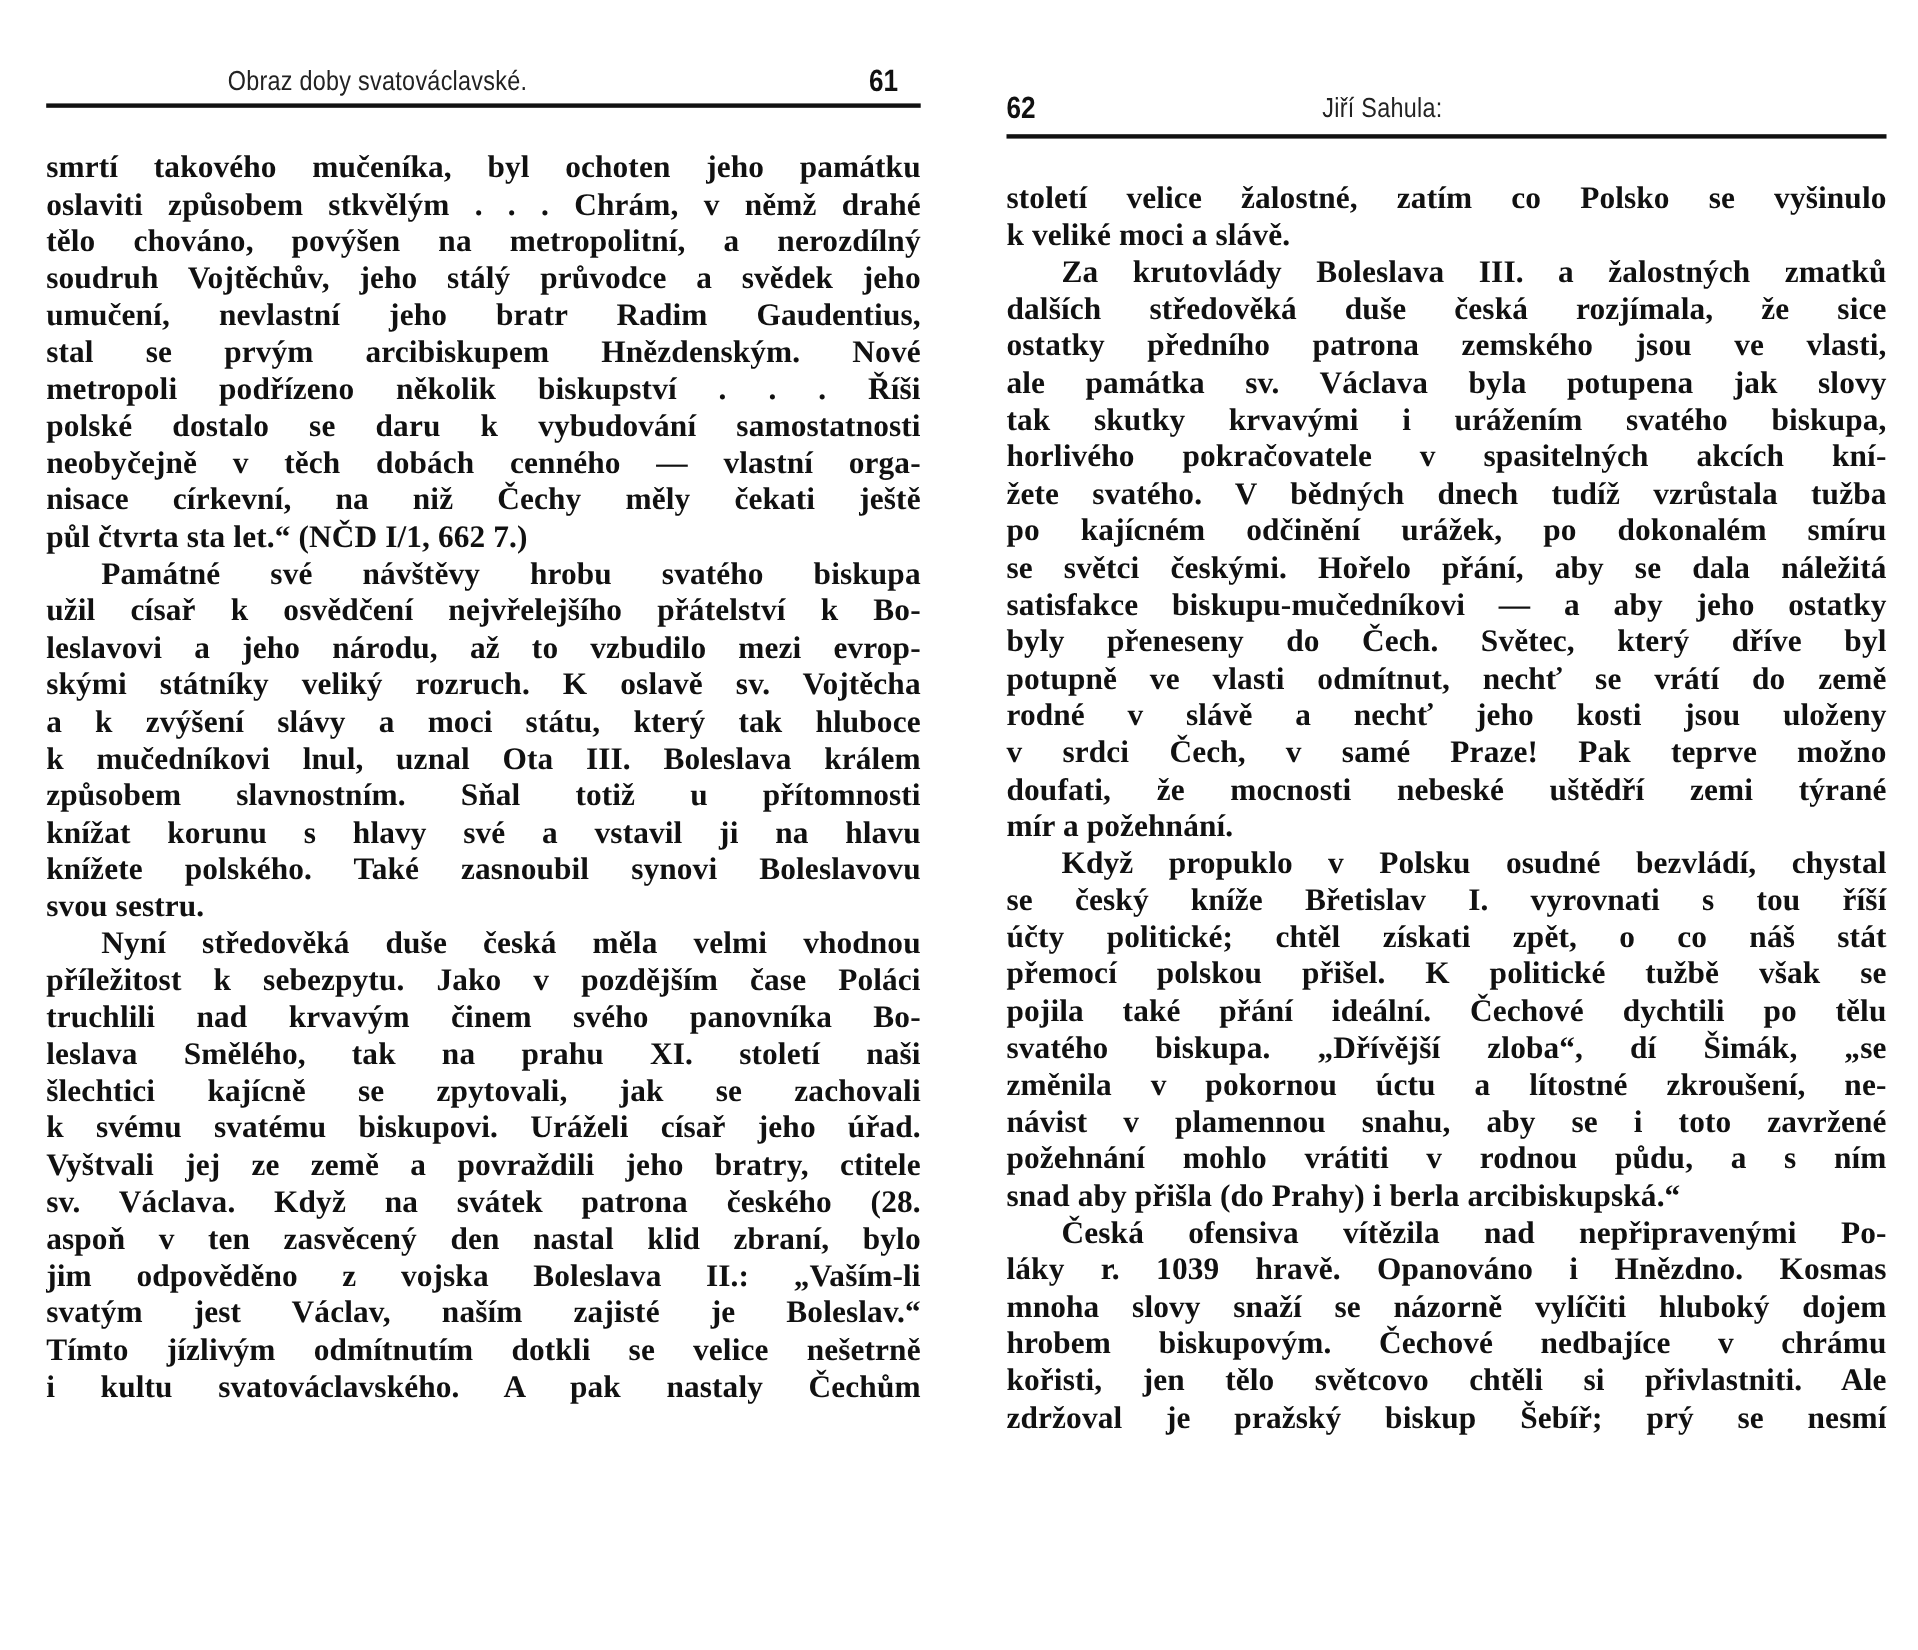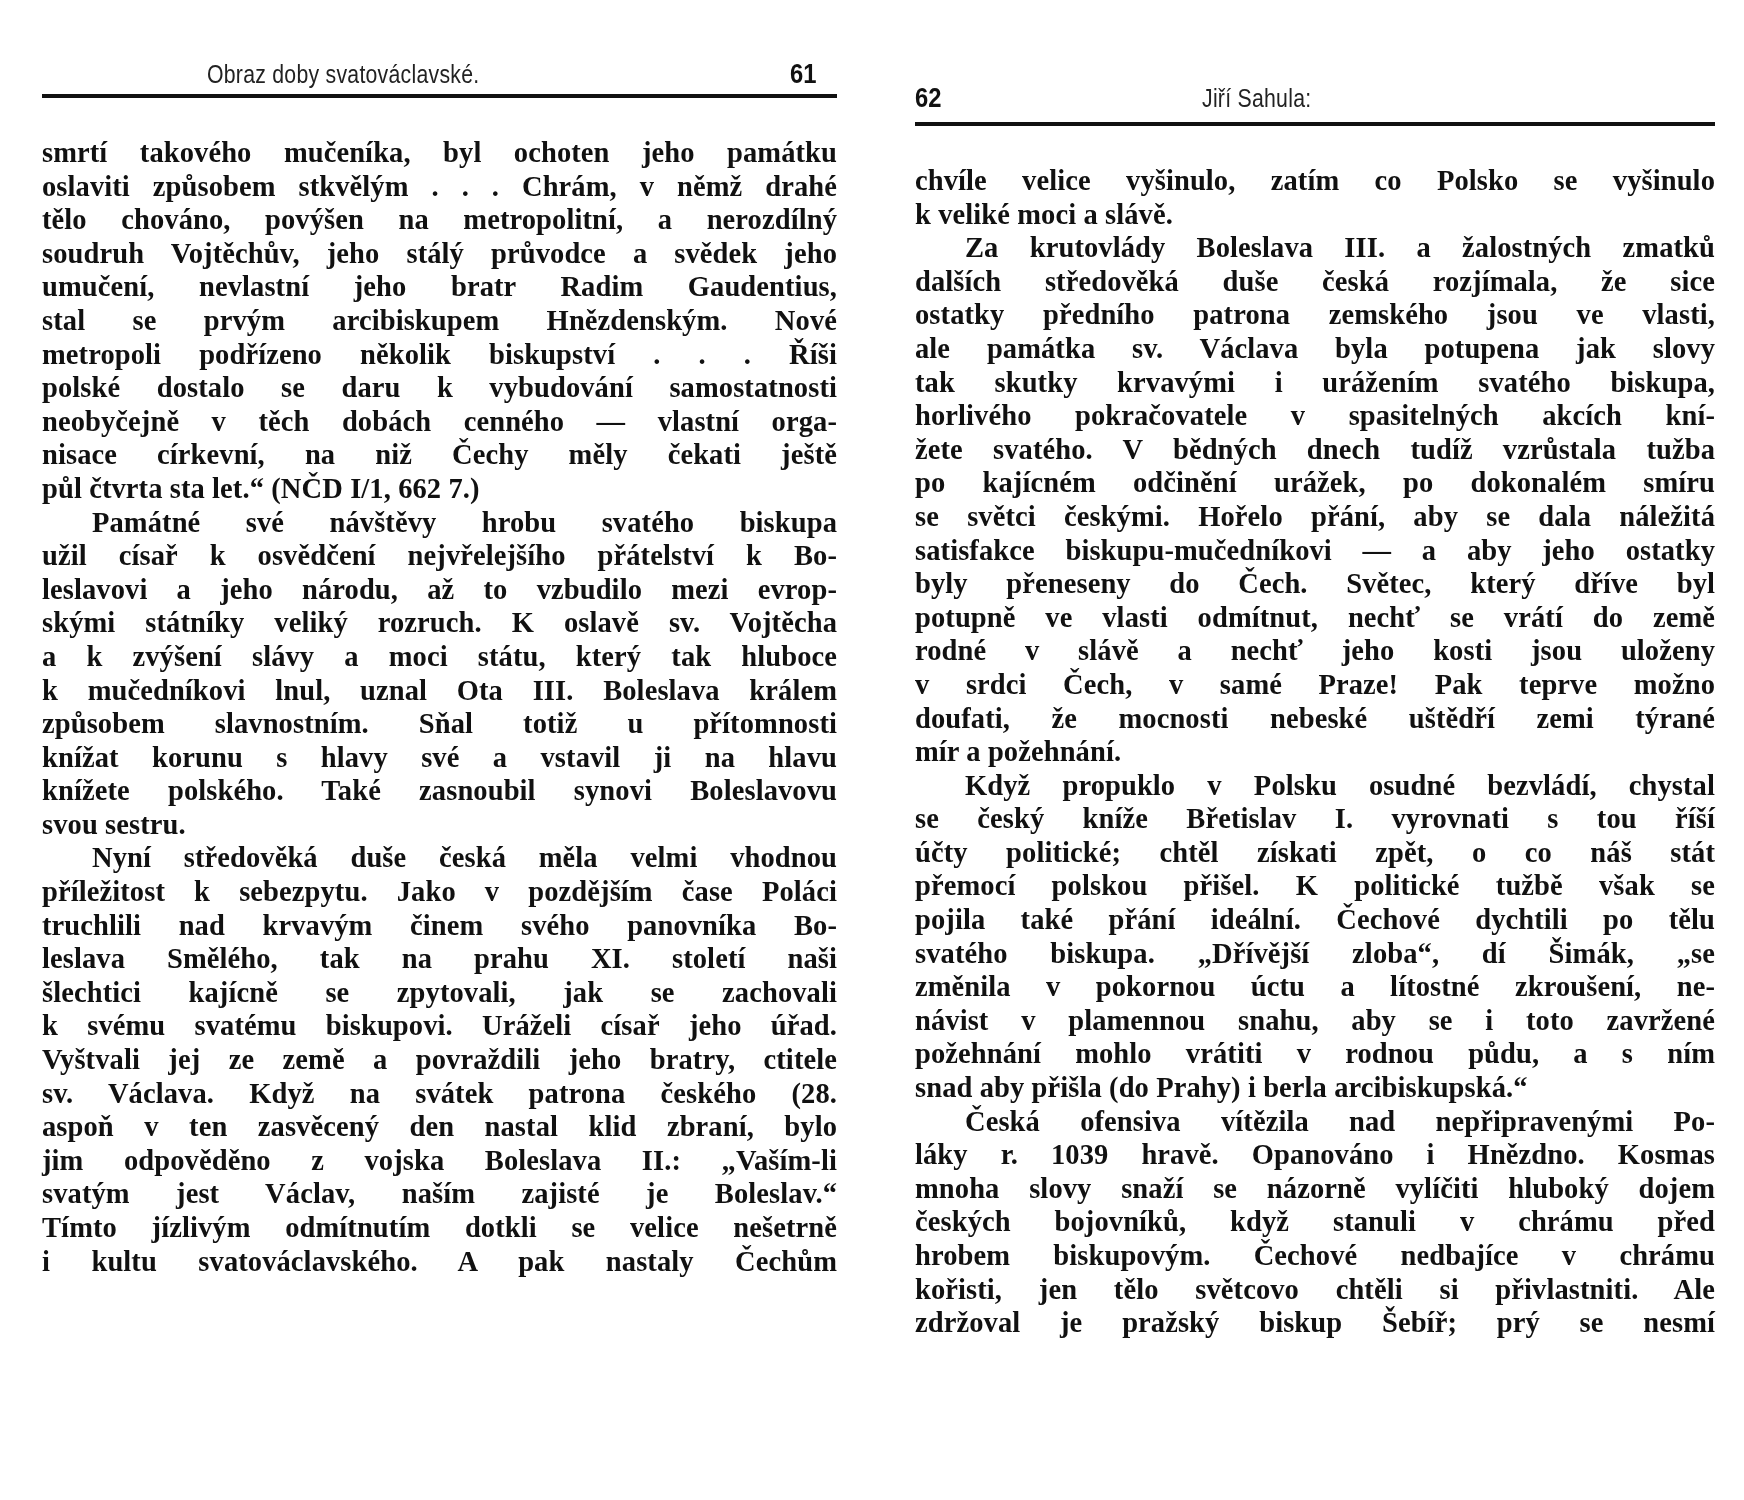--- a/index.html
+++ b/index.html
@@ -63,21 +63,21 @@
     </div>
 </div>
 
 <div class="page right">
   <div class="header" style="position:absolute; top:82px; left:0; width:800px; height:40px;text-align:center;">
     <span class="hdr-num" style="left:0px; top:0px;">62</span>
     <span class="hdr-title" style="left:287px; top:2px;">Jiří Sahula:</span>
   </div>
   <div class="rule" style="top:122px; width:800px;"></div>
   <div class="body-text" id="right-body" style="top:164px; width:800px;">
-      <span class="line">chvíle velice vyšinulo, zatím co Polsko se vyšinulo</span>
+      <span class="line">století velice žalostné, zatím co Polsko se vyšinulo</span>
       <span class="line last">k veliké moci a slávě.</span>
       <span class="line indent">Za krutovlády Boleslava III. a žalostných zmatků</span>
       <span class="line">dalších středověká duše česká rozjímala, že sice</span>
       <span class="line">ostatky předního patrona zemského jsou ve vlasti,</span>
       <span class="line">ale památka sv. Václava byla potupena jak slovy</span>
       <span class="line">tak skutky krvavými i urážením svatého biskupa,</span>
       <span class="line">horlivého pokračovatele v spasitelných akcích kní-</span>
       <span class="line">žete svatého. V bědných dnech tudíž vzrůstala tužba</span>
       <span class="line">po kajícném odčinění urážek, po dokonalém smíru</span>
       <span class="line">se světci českými. Hořelo přání, aby se dala náležitá</span>
@@ -94,18 +94,17 @@
       <span class="line">přemocí polskou přišel. K politické tužbě však se</span>
       <span class="line">pojila také přání ideální. Čechové dychtili po tělu</span>
       <span class="line">svatého biskupa. „Dřívější zloba“, dí Šimák, „se</span>
       <span class="line">změnila v pokornou úctu a lítostné zkroušení, ne-</span>
       <span class="line">návist v plamennou snahu, aby se i toto zavržené</span>
       <span class="line">požehnání mohlo vrátiti v rodnou půdu, a s ním</span>
       <span class="line last">snad aby přišla (do Prahy) i berla arcibiskupská.“</span>
       <span class="line indent">Česká ofensiva vítězila nad nepřipravenými Po-</span>
       <span class="line">láky r. 1039 hravě. Opanováno i Hnězdno. Kosmas</span>
       <span class="line">mnoha slovy snaží se názorně vylíčiti hluboký dojem</span>
-      <span class="line">českých bojovníků, když stanuli v chrámu před</span>
       <span class="line">hrobem biskupovým. Čechové nedbajíce v chrámu</span>
       <span class="line">kořisti, jen tělo světcovo chtěli si přivlastniti. Ale</span>
       <span class="line">zdržoval je pražský biskup Šebíř; prý se nesmí</span>
     </div>
 </div>
 
 </body></html>

